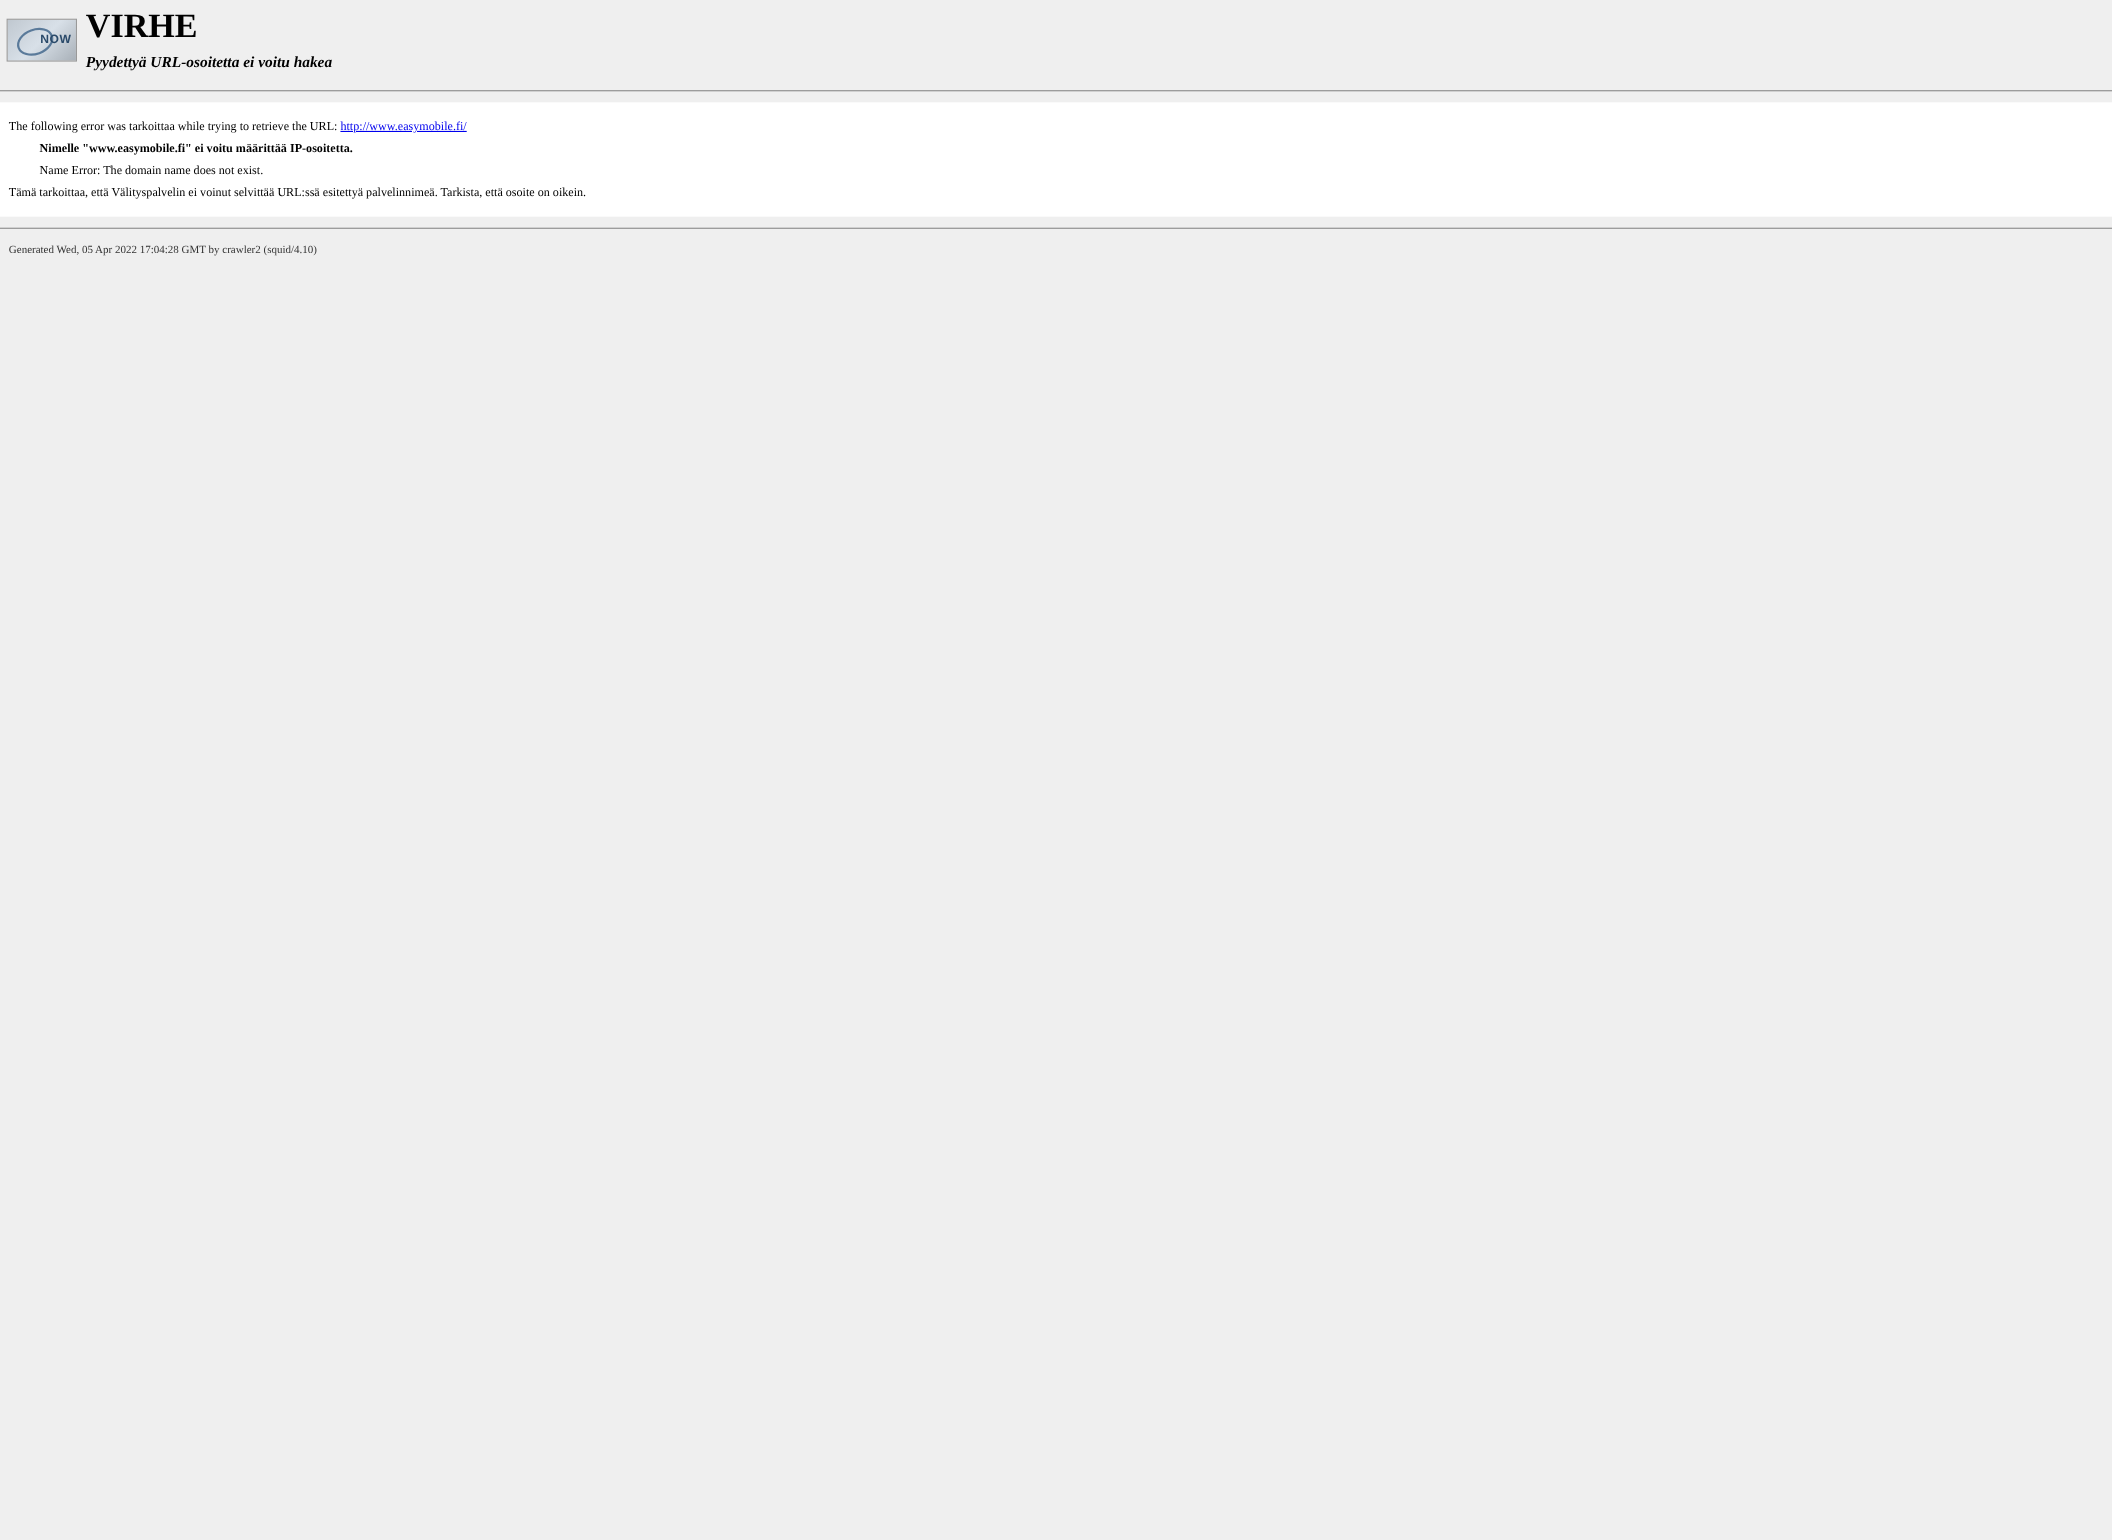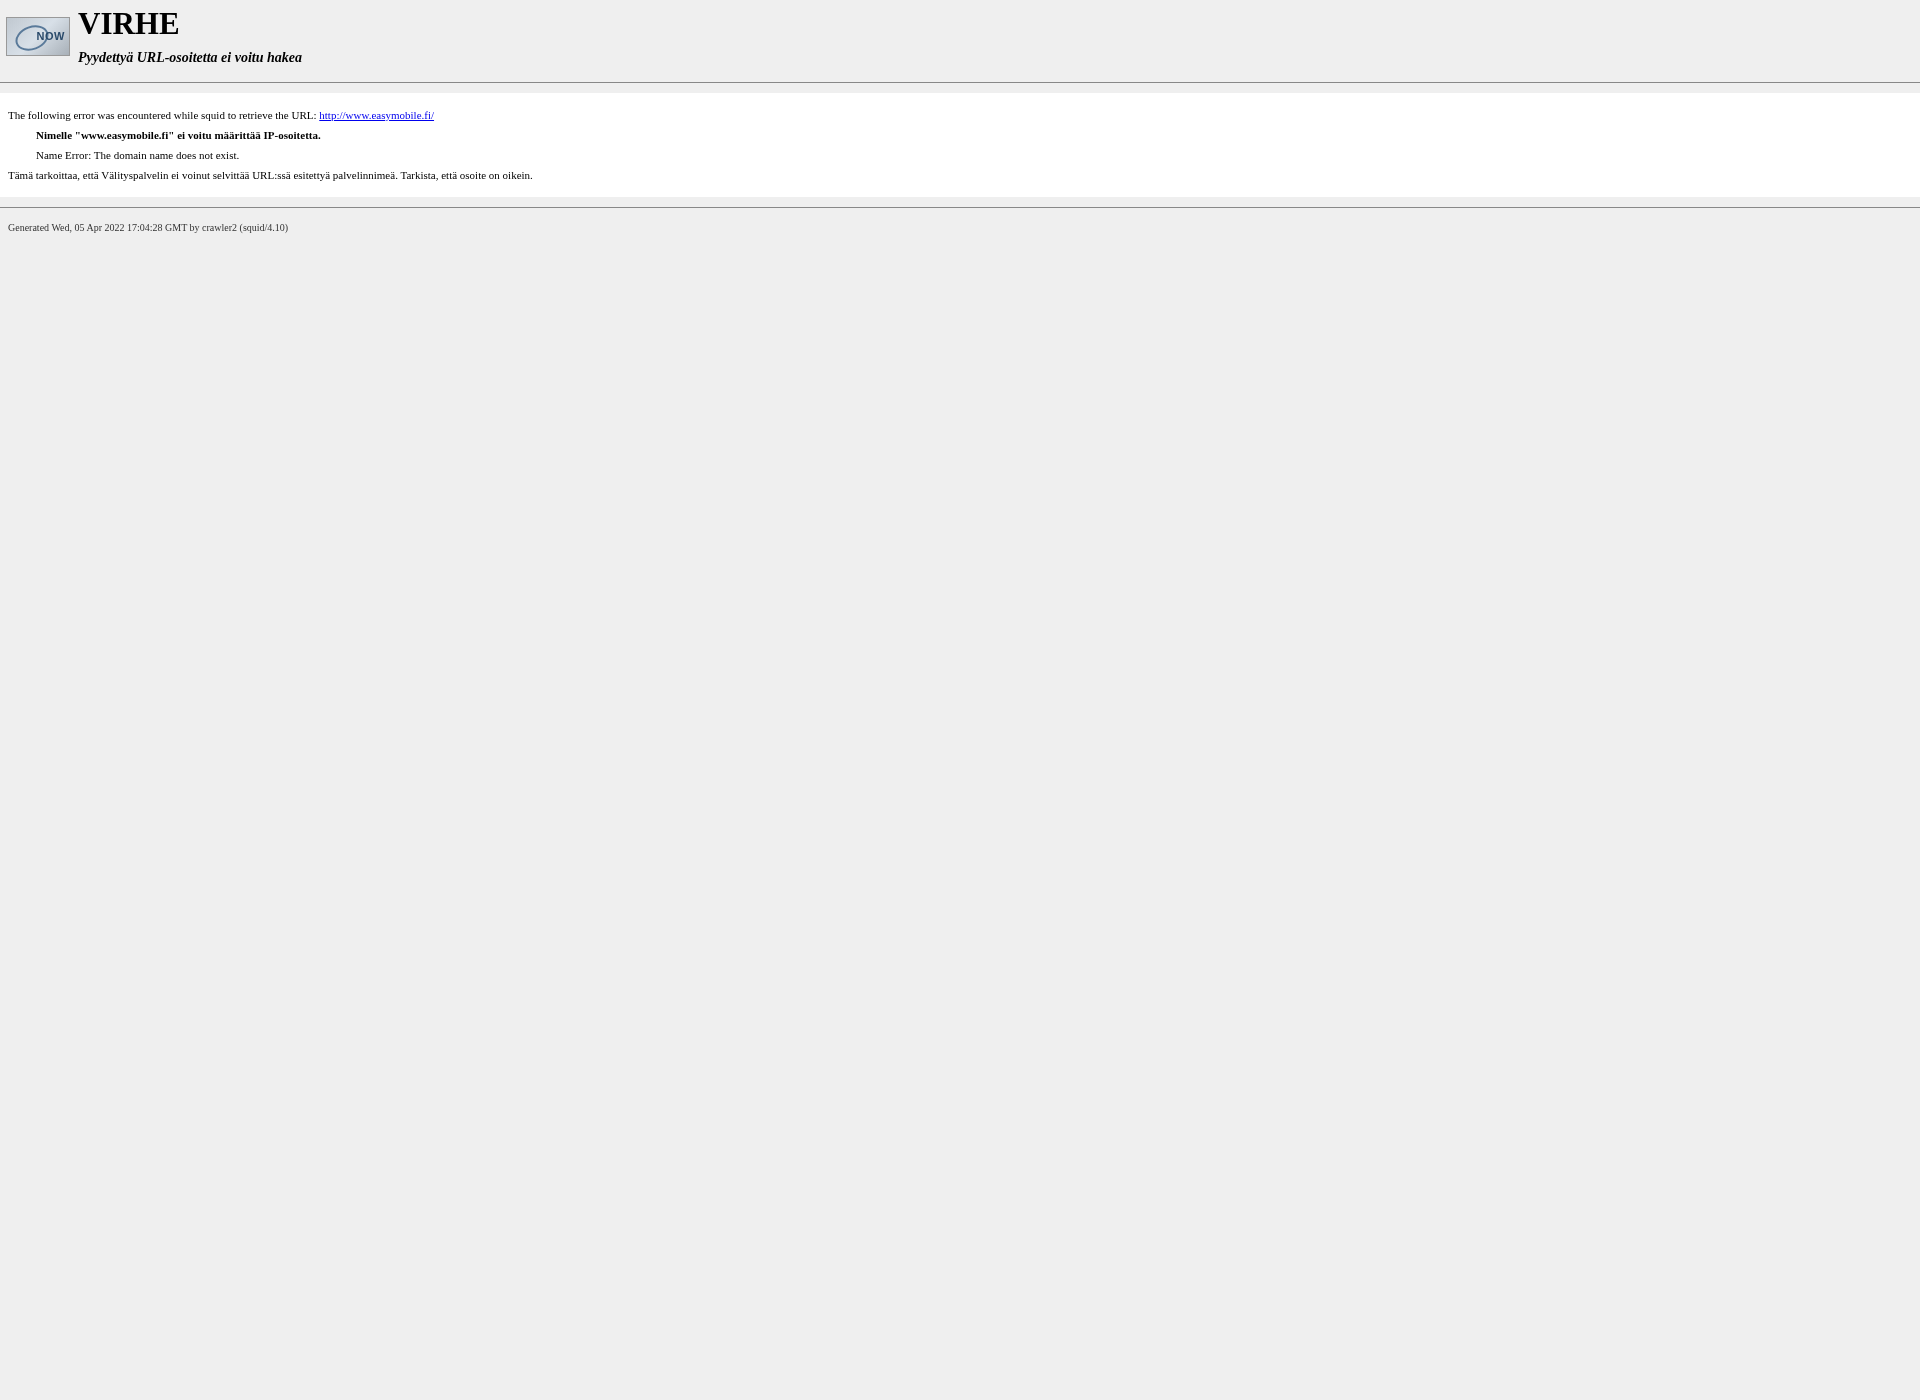--- a/index.html
+++ b/index.html
@@ -98,21 +98,21 @@
   <div class="header-text">
     <h1>VIRHE</h1>
     <h2>Pyydettyä URL-osoitetta ei voitu hakea</h2>
   </div>
 </div>
 
 <hr>
 
 <div class="content">
   <p>
-    <span>The following error was encountered while squid to retrieve the URL: </span><a href="#">http://www.easymobile.fi/</a>
+    <span>The following error was tarkoittaa while trying to retrieve the URL: </span><a href="#">http://www.easymobile.fi/</a>
   </p>
   <p class="indented bold">Nimelle "www.easymobile.fi" ei voitu määrittää IP-osoitetta.</p>
   <p class="indented">Name Error: The domain name does not exist.</p>
   <p>Tämä tarkoittaa, että Välityspalvelin ei voinut selvittää URL:ssä esitettyä palvelinnimeä. Tarkista, että osoite on oikein.</p>
 </div>
 
 <hr>
 
 <div class="footer">
   <span>Generated Wed, 05 Apr 2022 17:04:28 GMT by crawler2 (squid/4.10)</span>

